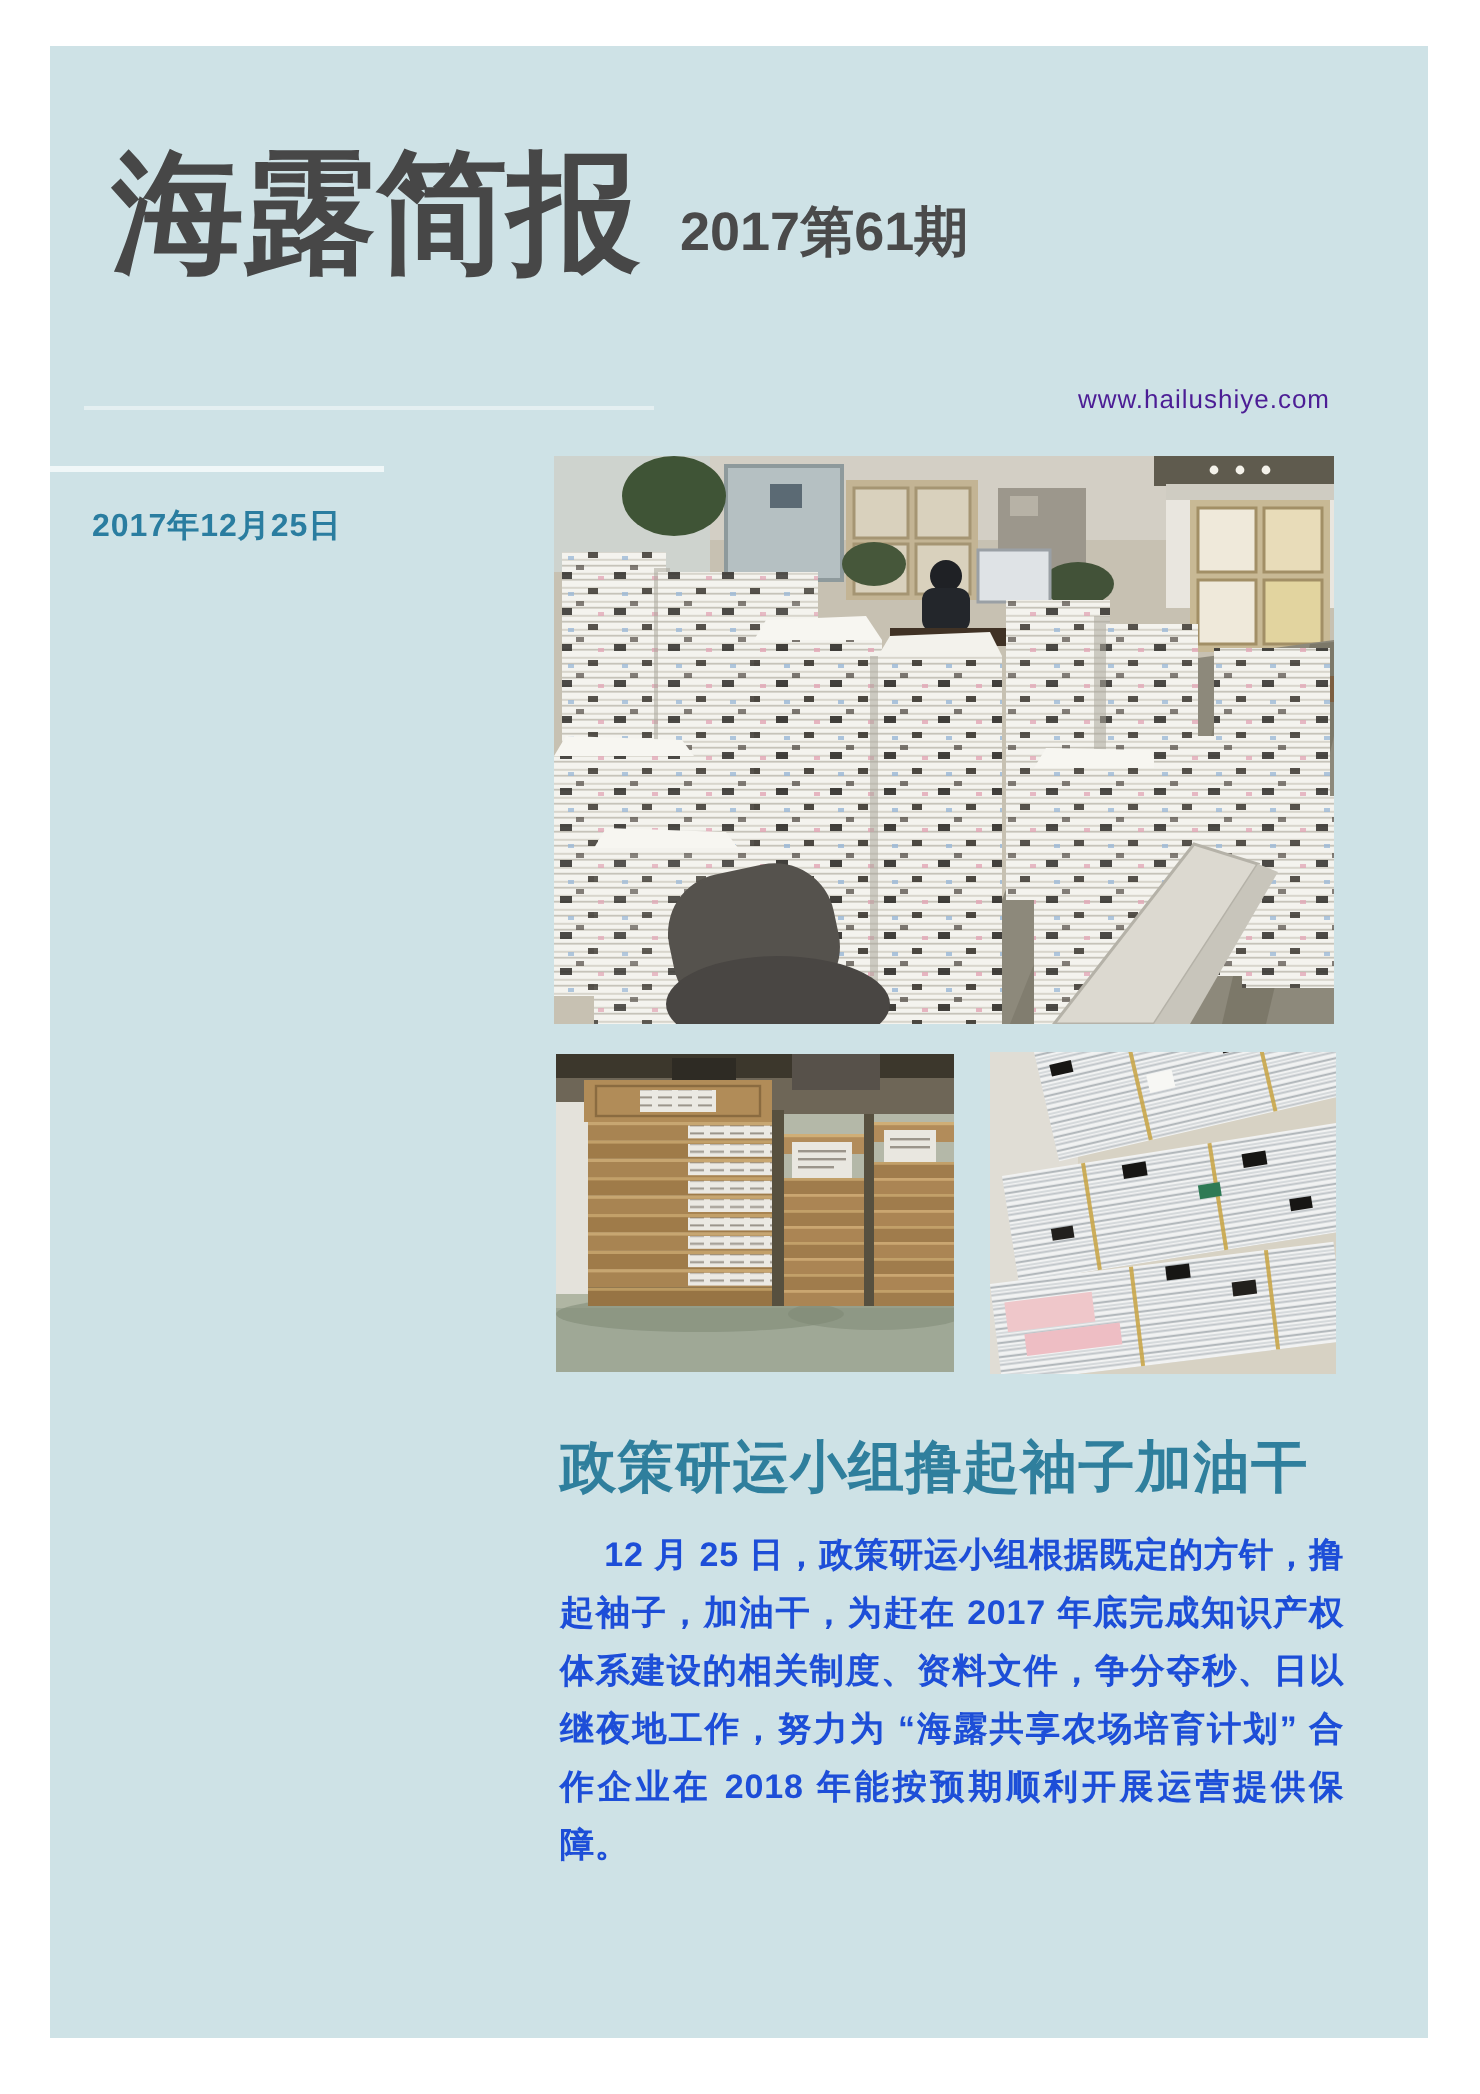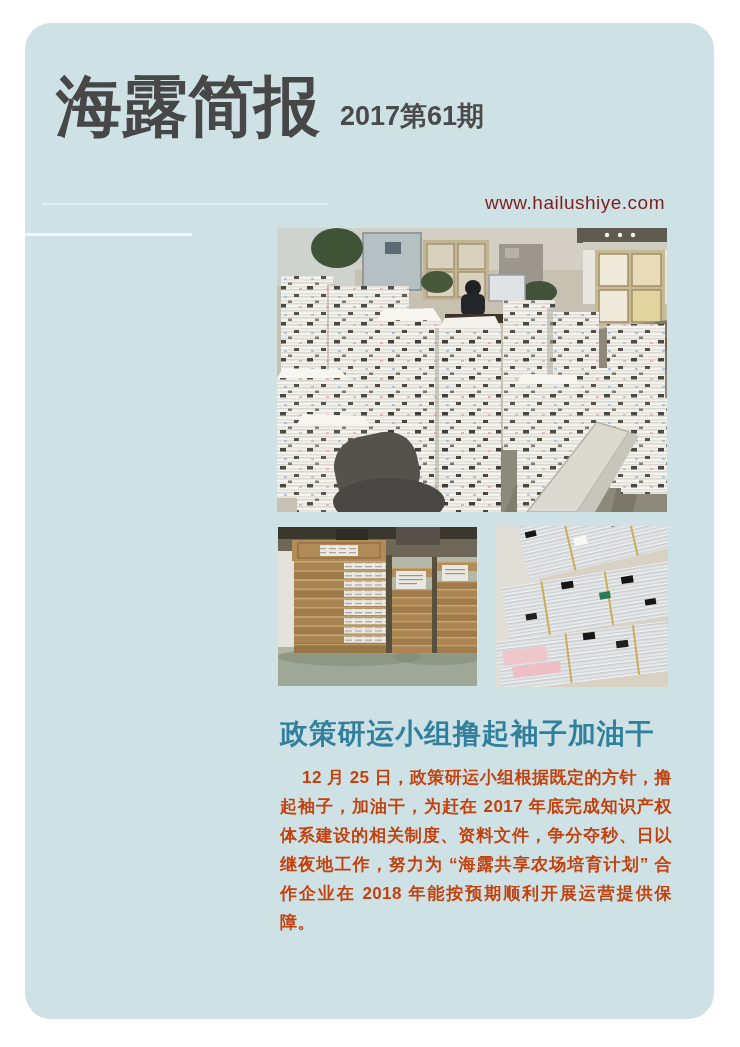--- a/index.html
+++ b/index.html
@@ -3,37 +3,36 @@
 <meta charset="utf-8">
 <style>
   html,body{margin:0;padding:0;background:#ffffff;}
   .canvas{
     position:relative;width:740px;height:1047px;background:#ffffff;overflow:hidden;
     font-family:"Liberation Sans","DejaVu Sans",sans-serif;
   }
   .page{
     position:absolute;left:25px;top:23px;width:689px;height:996px;
     background:#cee2e6;
-    border-radius:26px;
   }
   
   .masthead{position:absolute;left:31px;top:50px;white-space:nowrap;}
   .nl-title{
     font-size:66px;font-weight:bold;color:#474747;letter-spacing:0px;line-height:1;
   }
   .nl-issue{
     font-size:27px;font-weight:bold;color:#4a4a4a;margin-left:20px;
     position:relative;top:-4px;
   }
   .title-underline{
     position:absolute;left:17px;top:180px;width:285px;height:2px;
     background:rgba(255,255,255,0.45);
   }
   .website{
-    position:absolute;right:49px;top:169px;font-size:19px;color:#7f1d1d;
+    position:absolute;right:49px;top:169px;font-size:13px;color:#4c1d95;
     letter-spacing:0.5px;
   }
   
   .sidebar-rule{
     position:absolute;left:0;top:210px;width:167px;height:3px;background:#f0f7f8;
   }
   .sidebar-text{
     position:absolute;left:21px;top:226px;font-size:16px;font-weight:bold;
     color:#2a7da0;line-height:30px;letter-spacing:0.5px;
   }
@@ -43,38 +42,39 @@
   .photo-main{left:252px;top:205px;width:390px;height:284px;}
   .photo-boxes{left:253px;top:504px;width:199px;height:159px;}
   .photo-docs{left:470px;top:503px;width:173px;height:161px;}
   
   .article-heading{
     position:absolute;left:255px;top:692px;margin:0;
     font-size:28px;font-weight:bold;color:#2f7f9d;letter-spacing:0.8px;
   }
   .article-body{
     position:absolute;left:255px;top:740px;width:392px;margin:0;
-    font-size:17px;line-height:29px;color:#c2410c;font-weight:600;
+    font-size:17px;line-height:29px;color:#1d4ed8;font-weight:600;
     text-align:justify;text-indent:1.3em;letter-spacing:0.4px;
   }
 </style>
 </head>
 <body>
 
 <div class="canvas">
   <div class="page">
 
     <div class="masthead">
       <span class="nl-title">海露简报</span><span class="nl-issue">2017第61期</span>
     </div>
     <div class="title-underline"></div>
     <div class="website">www.hailushiye.com</div>
 
     <div class="sidebar-rule"></div>
     <div class="sidebar-text">
+      <div>2017年12月25日</div>
     </div>
 
     <figure class="photo photo-main">
       <svg width="390" height="284" viewBox="0 0 390 284">
         <defs>
           <pattern id="pp" width="9" height="7" patternUnits="userSpaceOnUse">
             <rect width="9" height="7" fill="#f4f3ee"></rect>
             <rect y="2.4" width="9" height="1" fill="#d8d5cc"></rect>
             <rect y="5.4" width="9" height="0.9" fill="#c6c3b9"></rect>
           </pattern>

